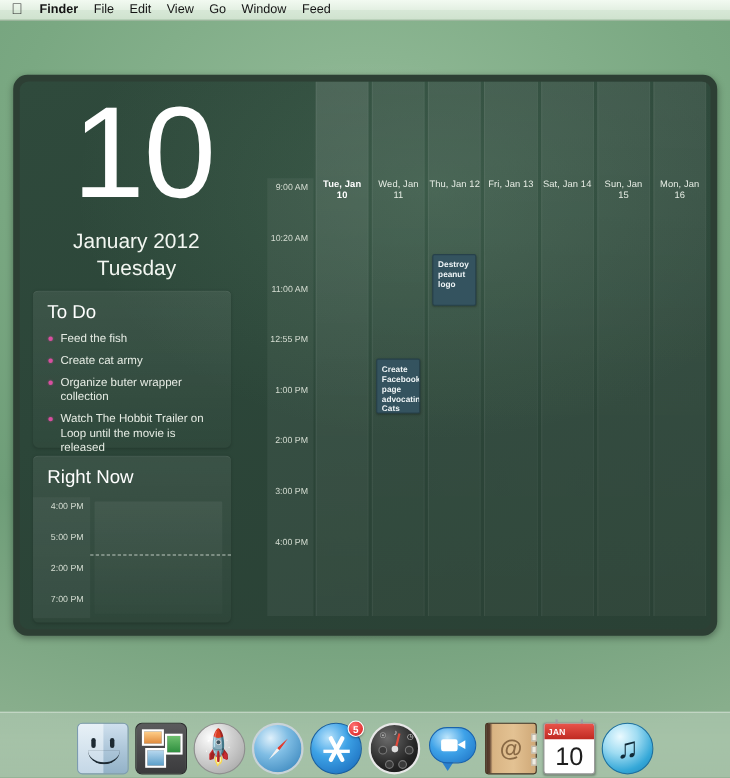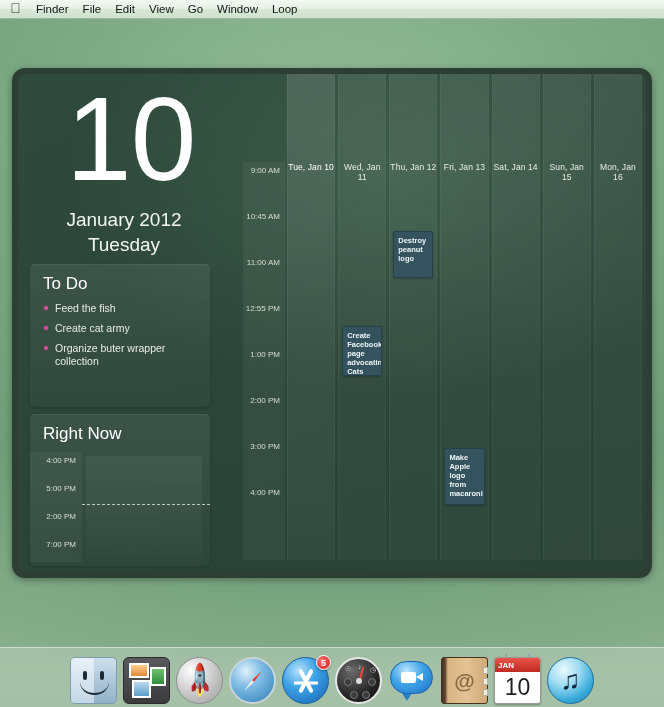--- a/index.html
+++ b/index.html
@@ -31,21 +31,21 @@
     border-bottom:1px solid #9fb79f;
     display:flex; align-items:center;
     padding:0 8px;
     font-size:11.5px;
     color:#141414;
     z-index:50;
   }
   .mb-apple { width:15px; text-align:center; margin-right:6px; position:relative; top:-1px; }
   .apple-glyph { font-size:14px; color:#2b2b2b; line-height:1; }
   .mb-item { padding:0 7px; white-space:nowrap; line-height:19px; }
-  .mb-item.bold { font-weight:normal; }
+  .mb-item.bold { font-weight:bold; }
 
   
   #dash-frame {
     position:absolute;
     left:12px; top:68px;
     width:640px; height:510px;
     border-radius:13px;
     background:#2d3f34;
     box-shadow:0 2px 7px rgba(0,0,0,0.35);
     padding:6px;
@@ -168,21 +168,21 @@
     background:linear-gradient(180deg, rgba(255,255,255,0.12) 0%, rgba(255,255,255,0.065) 55%, rgba(255,255,255,0.045) 100%);
   }
   .dayhdr {
     position:absolute; left:0; right:0; top:88px;
     text-align:center;
     font-size:8.5px;
     color:#e8eee6;
     padding-bottom:3px;
     letter-spacing:0.1px;
   }
-  .daycol.today .dayhdr { font-weight:normal; color:#ffffff; }
+  .daycol.today .dayhdr { font-weight:bold; color:#ffffff; }
 
   .event {
     position:absolute;
     left:3px; right:3px;
     background:#34535f;
     border:1px solid #27414b;
     border-radius:2px;
     color:#eef4f6;
     font-size:7.5px;
     line-height:9px;
@@ -333,21 +333,21 @@
 <div id="menubar">
   <div class="mb-apple">
     <span class="apple-glyph"></span>
   </div>
   <div class="mb-item bold">Finder</div>
   <div class="mb-item">File</div>
   <div class="mb-item">Edit</div>
   <div class="mb-item">View</div>
   <div class="mb-item">Go</div>
   <div class="mb-item">Window</div>
-  <div class="mb-item">Loop</div>
+  <div class="mb-item">Feed</div>
 </div>
 
 <div id="dash-frame">
 <div id="dash">
 
   <div id="leftpanel">
     <div id="bignum">10</div>
     <div id="monthyear">January 2012</div>
     <div id="weekday">Tuesday</div>
 
@@ -359,20 +359,24 @@
           <span>Feed the fish</span>
         </li>
         <li>
           <span class="bullet"></span>
           <span>Create cat army</span>
         </li>
         <li>
           <span class="bullet"></span>
           <span>Organize buter wrapper collection</span>
         </li>
+        <li>
+          <span class="bullet"></span>
+          <span>Watch The Hobbit Trailer on Loop until the movie is released</span>
+        </li>
       </ul>
     </div>
 
     <div class="card" id="card-now">
       <div class="card-title">Right Now</div>
       <div id="now-body">
         <div id="now-times">
           <div class="tl" style="top:4px">4:00 PM</div>
           <div class="tl" style="top:32px">5:00 PM</div>
           <div class="tl" style="top:60px">2:00 PM</div>
@@ -380,21 +384,21 @@
         </div>
         <div id="now-grid"></div>
         <div id="now-line"></div>
       </div>
     </div>
   </div>
 
   <div id="cal">
     <div id="timecol">
       <div class="tlabel" style="top:4px">9:00 AM</div>
-      <div class="tlabel" style="top:50px">10:45 AM</div>
+      <div class="tlabel" style="top:50px">10:20 AM</div>
       <div class="tlabel" style="top:96px">11:00 AM</div>
       <div class="tlabel" style="top:142px">12:55 PM</div>
       <div class="tlabel" style="top:188px">1:00 PM</div>
       <div class="tlabel" style="top:234px">2:00 PM</div>
       <div class="tlabel" style="top:280px">3:00 PM</div>
       <div class="tlabel" style="top:326px">4:00 PM</div>
     </div>
 
     <div id="daycols">
 
@@ -407,21 +411,20 @@
         <div class="event" style="top:252px;height:50px">Create Facebook page advocating Cats are...</div>
       </div>
 
       <div class="daycol">
         <div class="dayhdr">Thu, Jan 12</div>
         <div class="event" style="top:157px;height:47px">Destroy peanut logo</div>
       </div>
 
       <div class="daycol">
         <div class="dayhdr">Fri, Jan 13</div>
-        <div class="event" style="top:374px;height:57px">Make Apple logo from macaroni</div>
       </div>
 
       <div class="daycol">
         <div class="dayhdr">Sat, Jan 14</div>
       </div>
 
       <div class="daycol">
         <div class="dayhdr">Sun, Jan 15</div>
       </div>
 

